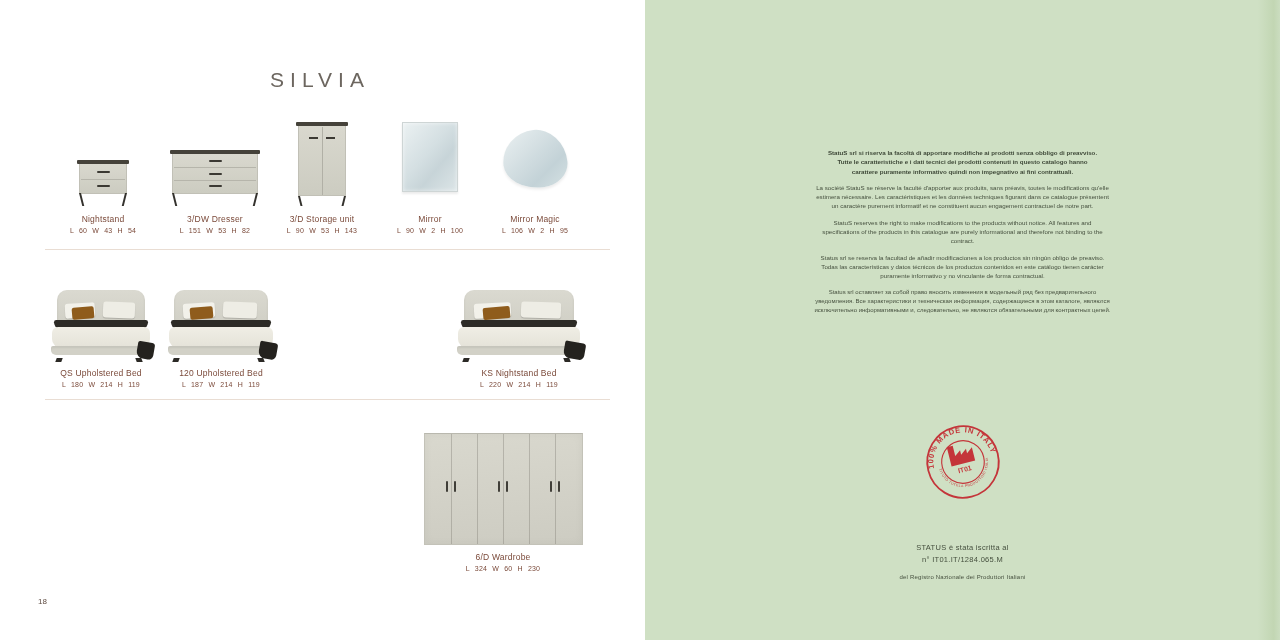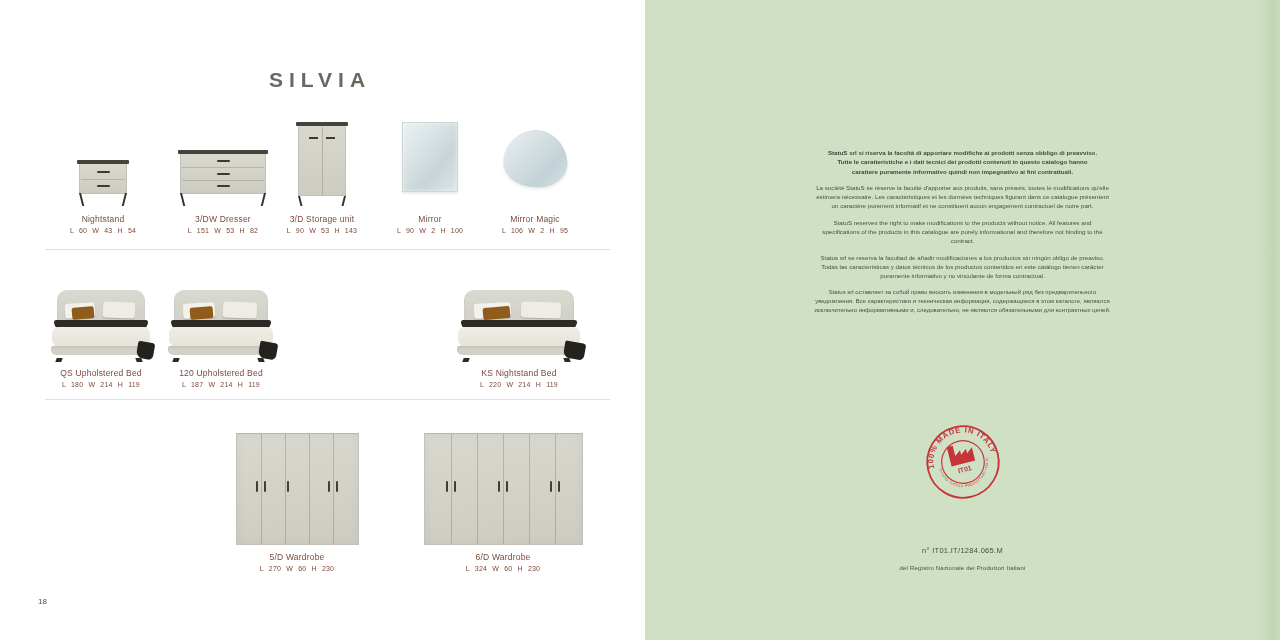--- a/index.html
+++ b/index.html
@@ -1,21 +1,21 @@
 <!DOCTYPE html>
 <html><head>
 <meta charset="utf-8">
 <style>
   html,body{margin:0;padding:0;background:#fff;font-family:"Liberation Sans",sans-serif;}
   .spread{position:relative;width:1280px;height:640px;overflow:hidden;background:#fff;}
 
   
   .left-page{position:absolute;left:0;top:0;width:645px;height:640px;background:#fff;}
   .collection-title{position:absolute;left:0;top:54px;width:640px;text-align:center;
-    font-size:21px;font-weight:700;letter-spacing:6px;color:#6c665f;}
+    font-size:21px;font-weight:400;letter-spacing:6px;color:#6c665f;}
   .divider{position:absolute;left:45px;width:565px;height:1px;background:#e9ddd3;}
   .div1{top:249px}.div2{top:399px}
   .page-num{position:absolute;left:38px;top:597px;font-size:8px;color:#5f4c42;}
 
   .cell{position:absolute;text-align:center;}
   .art{display:flex;align-items:flex-end;justify-content:center;}
   .art1{height:88px}.art2{height:76px}.art3{height:110px}
   .pname{font-size:8.5px;color:#7b4a3a;margin-top:0;line-height:1.4;letter-spacing:.2px;}
   .pdims{font-size:7px;color:#7b4a3a;word-spacing:3px;letter-spacing:.2px;line-height:1.5;}
   .lab1{margin-top:8px}.lab2{margin-top:6px}.lab3{margin-top:7px}
@@ -111,21 +111,21 @@
             <i class="legl"></i>
             <i class="legr"></i>
           </div>
       </div>
       <div class="lab1">
           <div class="pname">Nightstand</div>
       <div class="pdims">L 60 W 43 H 54</div>
         </div>
     </div>
 
-    <div class="cell" style="left:173px;top:118px;width:100px">
+    <div class="cell" style="left:165px;top:118px;width:100px">
       <div class="art art1">
         <div class="dresser">
             <i class="ftop"></i>
             <i class="fbody"></i>
           <i class="fline" style="top:17px"></i>
             <i class="fline" style="top:30px"></i>
           <i class="fh" style="top:10px"></i>
             <i class="fh" style="top:23px"></i>
             <i class="fh" style="top:35px"></i>
           <i class="legl"></i>
@@ -238,39 +238,20 @@
       </div>
       <div class="lab2">
           <div class="pname">KS Nightstand Bed</div>
       <div class="pdims">L 220 W 214 H 119</div>
         </div>
     </div>
 
     <div class="divider div2"></div>
 
 
-    <div class="cell" style="left:227px;top:435px;width:140px">
-      <div class="art art3">
-        <div class="ward" style="width:121px">
-          <i class="seam" style="left:20%"></i>
-            <i class="seam" style="left:40%"></i>
-            <i class="seam" style="left:60%"></i>
-            <i class="seam" style="left:80%"></i>
-          <i class="hdl" style="left:calc(20% - 5px)"></i>
-            <i class="hdl" style="left:calc(20% + 3px)"></i>
-          <i class="hdl" style="left:calc(40% + 2px)"></i>
-          <i class="hdl" style="left:calc(80% - 5px)"></i>
-            <i class="hdl" style="left:calc(80% + 3px)"></i>
-        </div>
-      </div>
-      <div class="lab3">
-          <div class="pname">5/D Wardrobe</div>
-      <div class="pdims">L 270 W 60 H 230</div>
-        </div>
-    </div>
 
     <div class="cell" style="left:418px;top:435px;width:170px">
       <div class="art art3">
         <div class="ward" style="width:157px">
           <i class="seam" style="left:16.7%"></i>
             <i class="seam" style="left:33.3%"></i>
             <i class="seam" style="left:50%"></i>
           <i class="seam" style="left:66.7%"></i>
             <i class="seam" style="left:83.3%"></i>
           <i class="hdl" style="left:calc(16.7% - 5px)"></i>
@@ -314,17 +295,18 @@
         <text font-size="4.6" fill="#c4353a" letter-spacing="0.6">
           <textPath href="#arcB" startOffset="50%" text-anchor="middle">ISTITUTO TUTELA PRODUTTORI ITALIANI</textPath>
         </text>
         <path fill="#c4353a" d="M34 52 h32 V34 l-8 6 v-6 l-8 6 v-6 l-8 6 V26 h-8 z"></path>
         <text x="50" y="63" text-anchor="middle" font-size="9" font-weight="bold" fill="#c4353a">IT01</text>
       </svg>
 
     </div>
 
     <div class="reg">
+      <div class="reg-l1">STATUS  è stata iscritta al</div>
       <div class="reg-l2">n° IT01.IT/1284.065.M</div>
       <div class="reg-l3">del Registro Nazionale dei Produttori Italiani</div>
     </div>
   </section>
 </div>
 
 </body></html>

